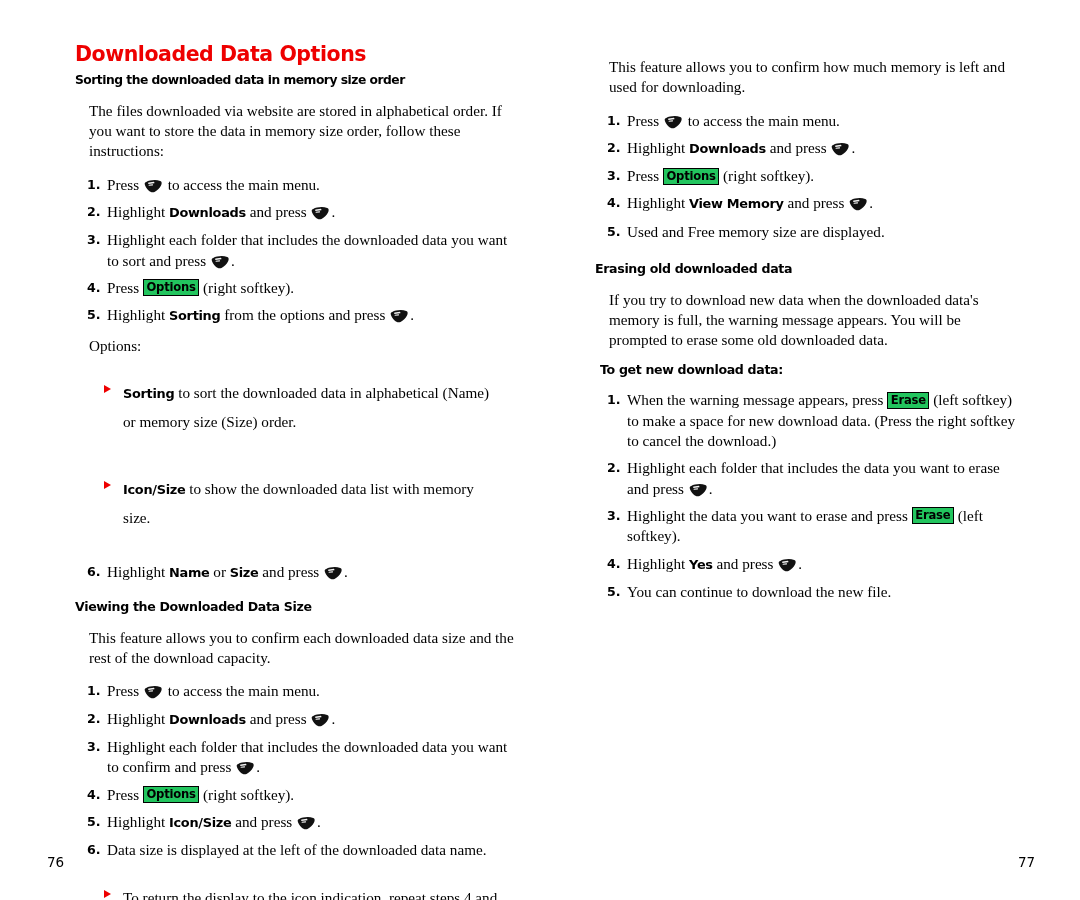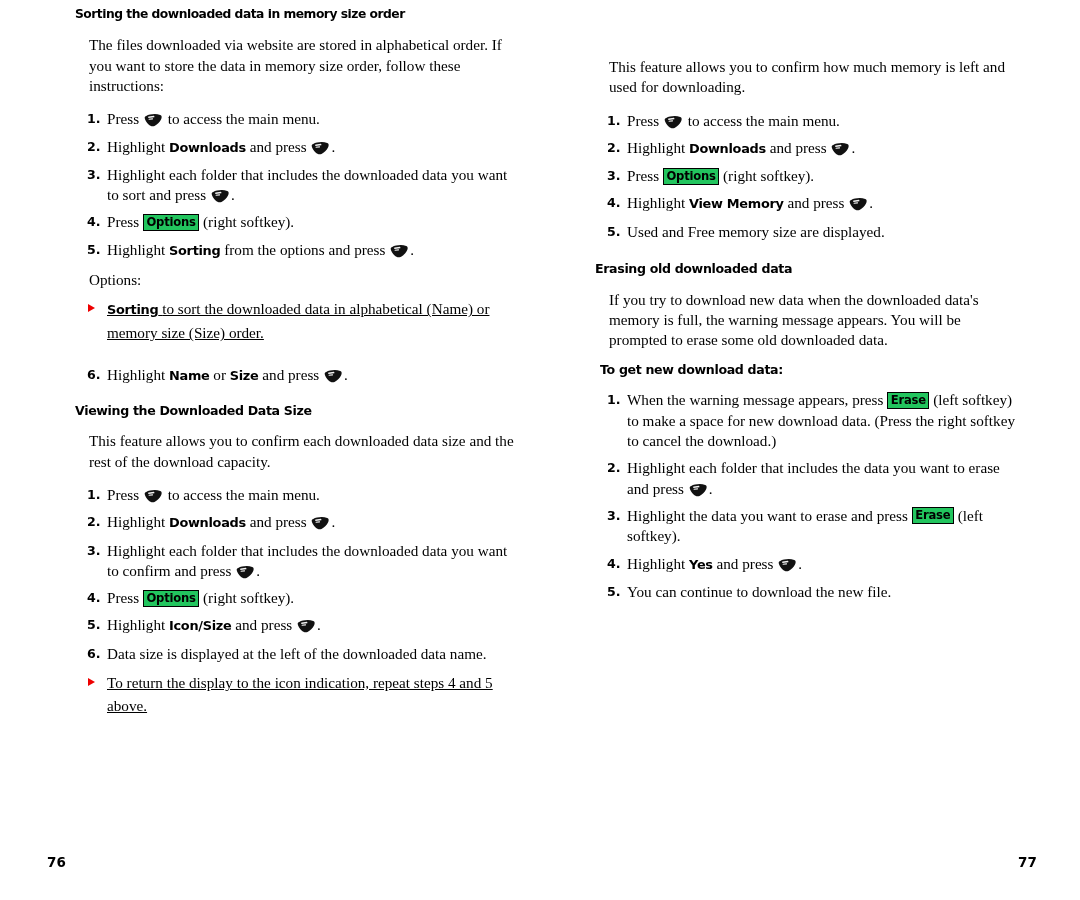--- a/index.html
+++ b/index.html
@@ -85,24 +85,23 @@
     left: 12px;
     top: 0;
     font-family: "DejaVu Sans", sans-serif;
     font-weight: bold;
     font-size: 12.6px;
   }
 
   .bullet {
     position: relative;
     font-size: 15.2px;
-    line-height: 23px;
+    line-height: 28px;
     padding-left: 32px;
-    margin: 0;
-    text-decoration: underline;
+    margin: 16px;
   }
   .bullet .tri {
     position: absolute;
     left: 13px;
     top: 6.5px;
     width: 0;
     height: 0;
     border-left: 7.5px solid #ee0000;
     border-top: 4.8px solid transparent;
     border-bottom: 4.8px solid transparent;
@@ -151,34 +150,35 @@
   .gap-11 { height: 11px; }
   .gap-13 { height: 13px; }
   .gap-16 { height: 16px; }
   .gap-19 { height: 19px; }
 
   
   .pageno {
     position: absolute;
     bottom: 30px;
     font-family: "DejaVu Sans", sans-serif;
-    font-weight: bold;
+    font-weight: normal;
     font-size: 13.5px;
     color: #000;
   }
   .pageno-left  { left: 47px; }
   .pageno-right { left: 1018px; margin-top: 32px; }
 </style>
 </head>
 <body>
 
 <div class="page">
 
   <div class="col col-left">
 
+    <h1 class="doc-title">Downloaded Data Options</h1>
 
     <div class="gap-7"></div>
 
     <h2 class="sec-head">Sorting the downloaded data in memory size order</h2>
 
     <div class="gap-13"></div>
 
     <p class="body">The files downloaded via website are stored in alphabetical order. If you want to store the data in memory size order, follow these instructions:</p>
 
     <div class="gap-13"></div>
@@ -258,20 +258,25 @@
     <div class="gap-7"></div>
 
     <div class="bullet">
       <span class="tri"></span>
       <b class="kw">Sorting</b>
       <span>to sort the downloaded data in alphabetical (Name) or memory size (Size) order.</span>
     </div>
 
     <div class="gap-7"></div>
 
+    <div class="bullet">
+      <span class="tri"></span>
+      <b class="kw">Icon/Size</b>
+      <span>to show the downloaded data list with memory size.</span>
+    </div>
 
     <div class="gap-7"></div>
 
 
     <div class="gap-7"></div>
 
     <div class="item">
       <span class="num">6.</span>
       <span>Highlight</span>
       <b class="kw">Name</b>

